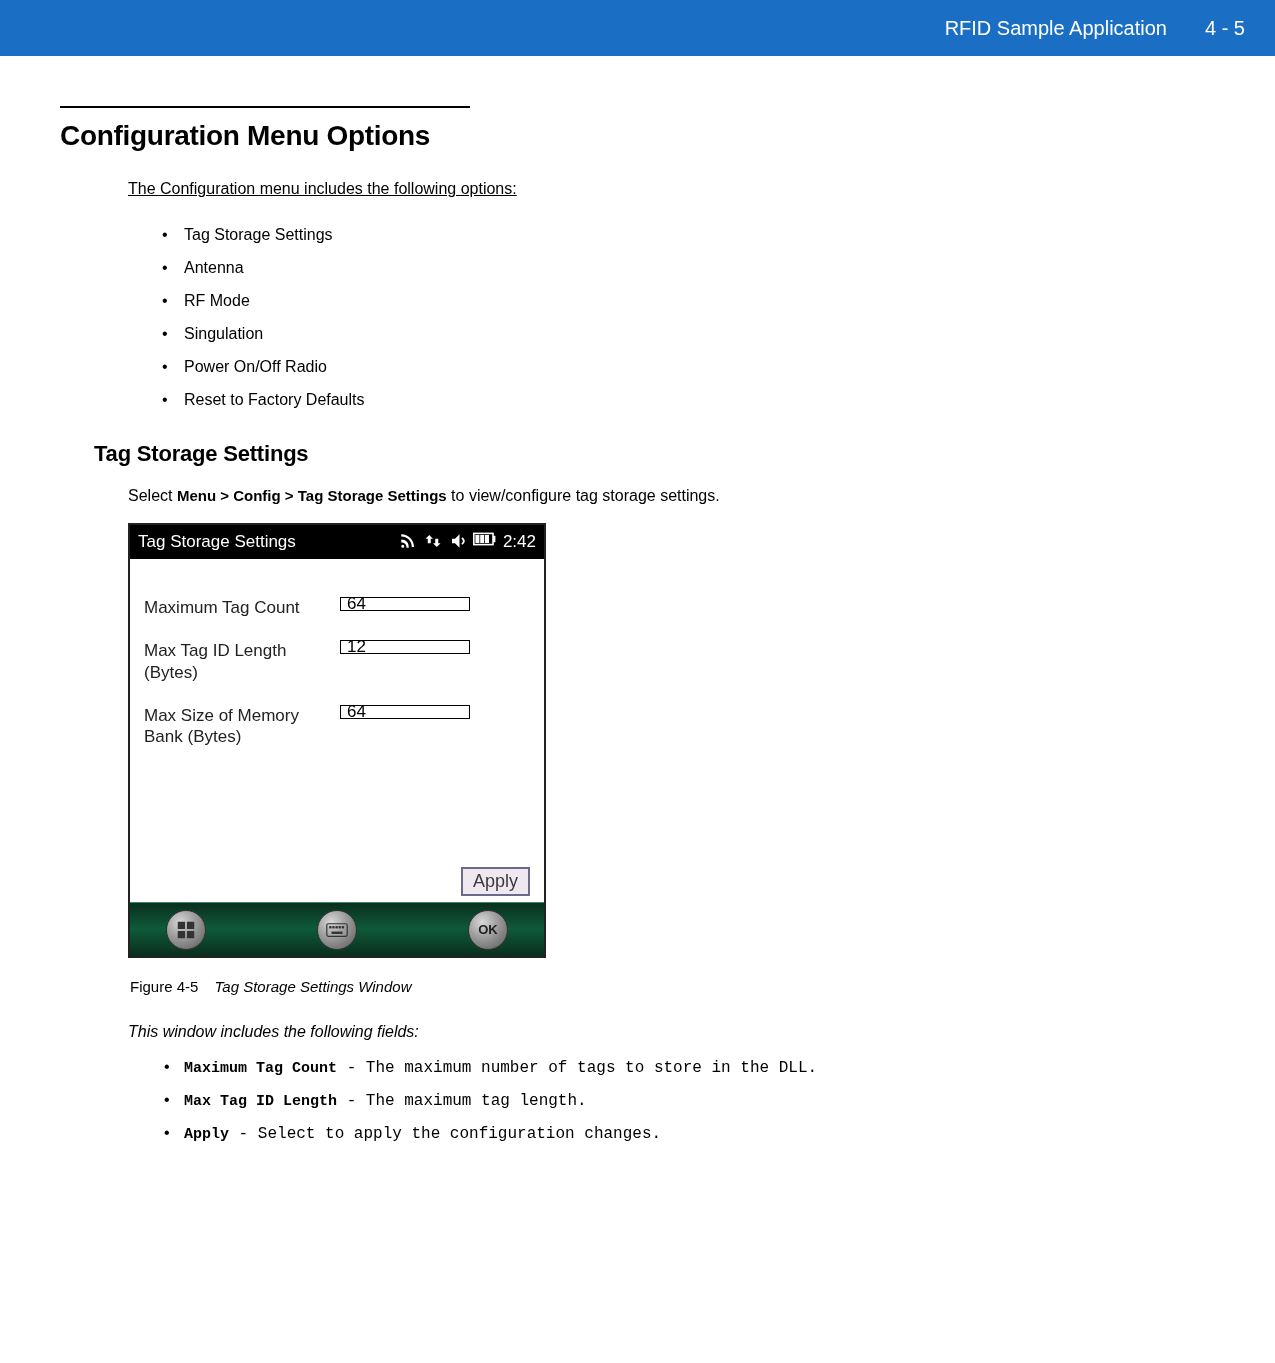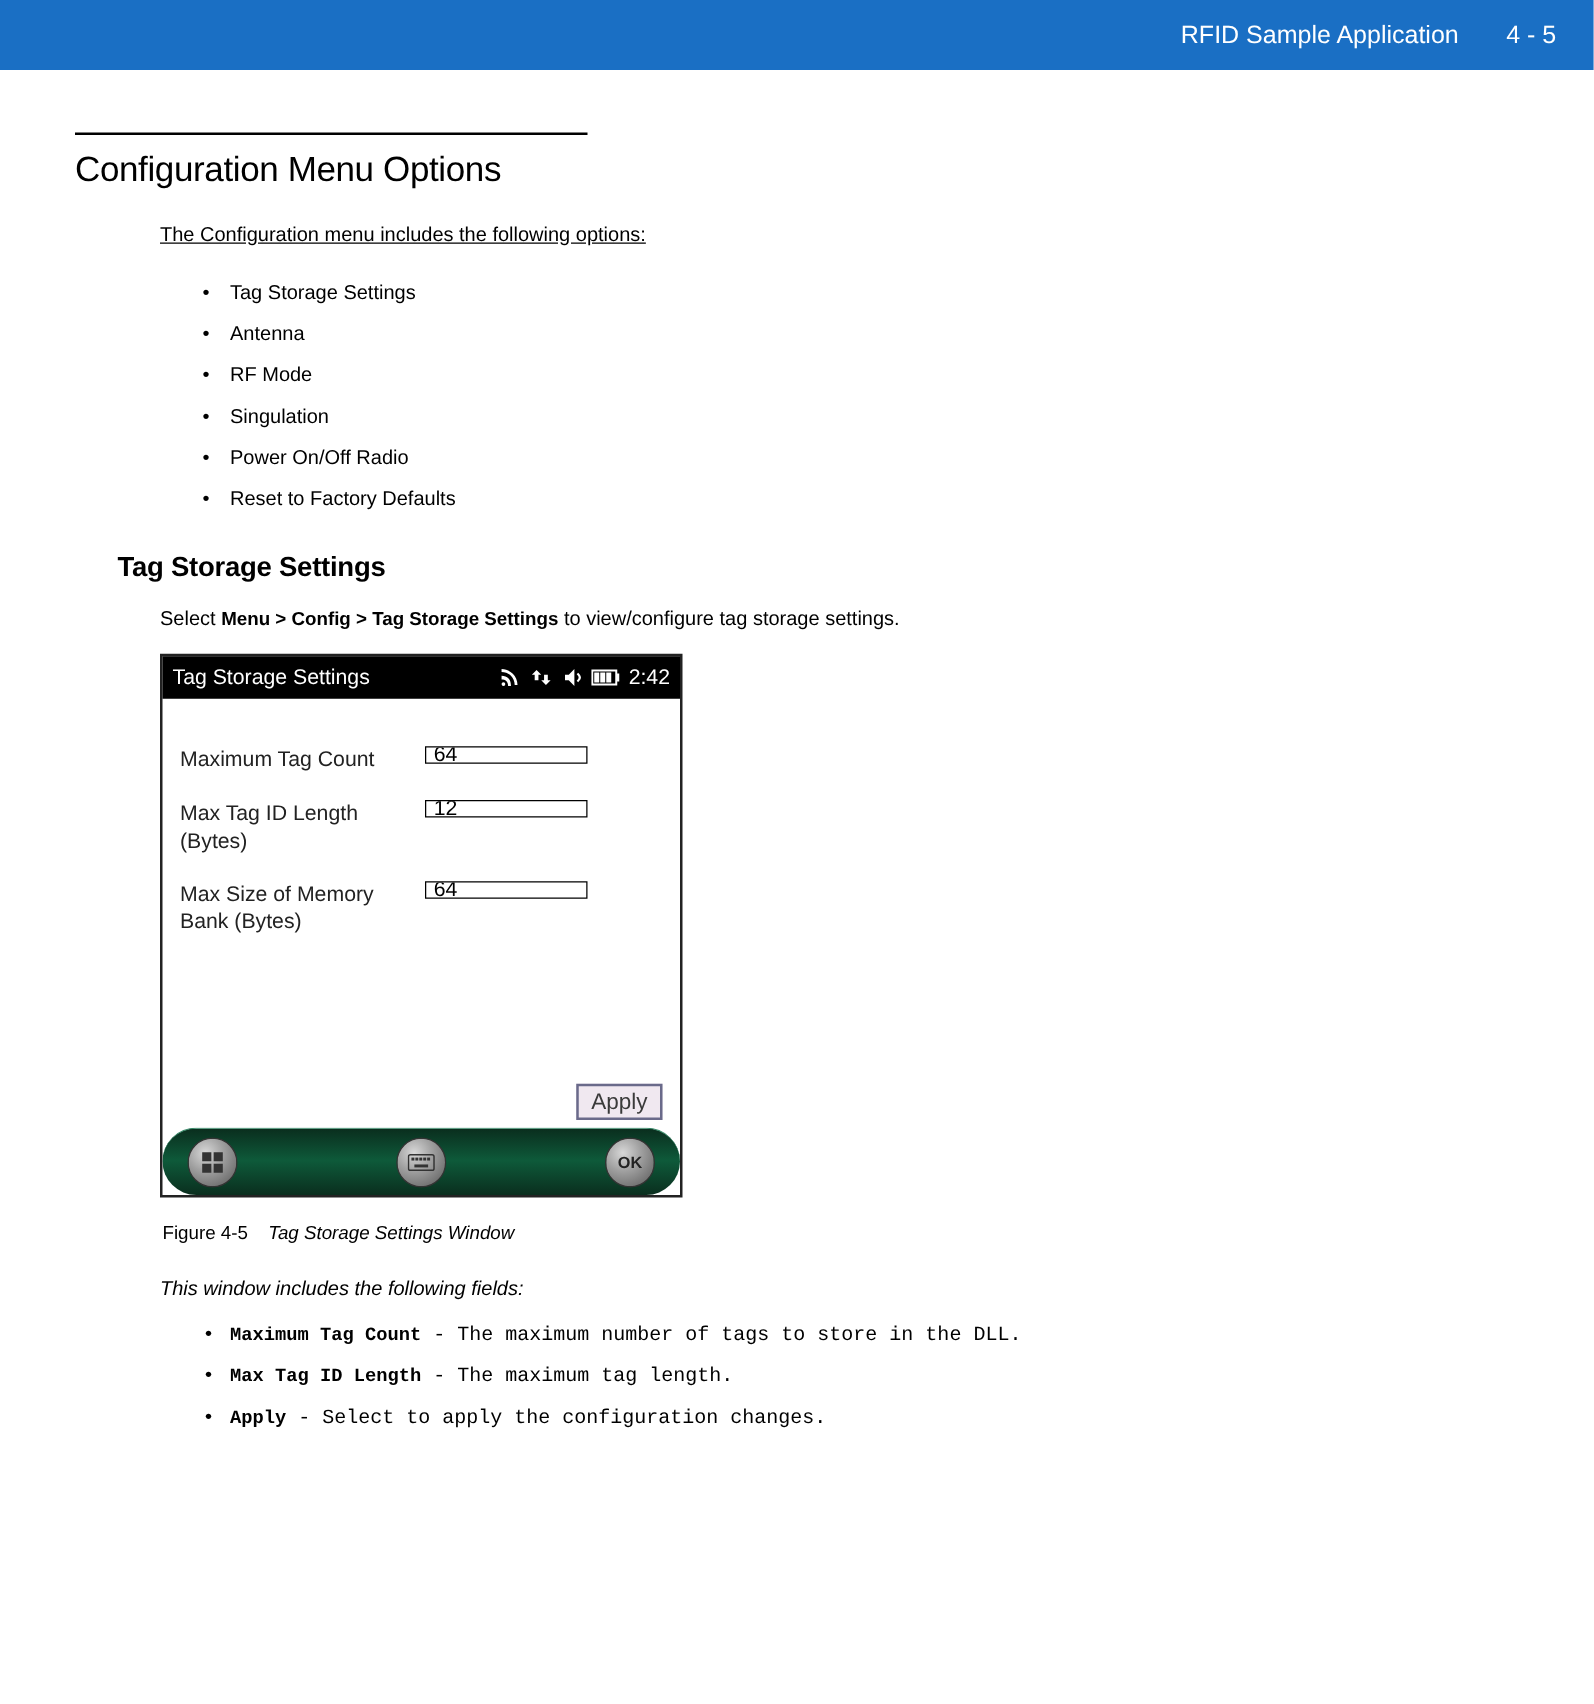--- a/index.html
+++ b/index.html
@@ -31,21 +31,21 @@
     }
     .rule {
       border: none;
       border-top: 2px solid #000;
       width: 410px;
       margin-bottom: 12px;
     }
     h1 {
       font-family: "Arial Narrow", Arial, sans-serif;
       font-stretch: condensed;
-      font-weight: normal;
+      font-weight: bold;
       font-size: 28px;
       margin-bottom: 28px;
       letter-spacing: -0.3px;
     }
     h2 {
       font-family: "Arial Narrow", Arial, sans-serif;
       font-stretch: condensed;
       font-weight: bold;
       font-size: 22px;
       margin: 32px 0 20px 34px;
@@ -99,21 +99,20 @@
       align-items: center;
       padding: 0 8px;
       font-family: Tahoma, Arial, sans-serif;
       font-size: 17px;
     }
     .device-status .status-title {
       flex: 1;
     }
     .device-status .status-icons {
       display: flex;
-      align-items: center;
       gap: 6px;
     }
     .device-body {
       padding: 38px 14px 8px 14px;
       height: 308px;
       font-family: Tahoma, Arial, sans-serif;
       font-size: 17px;
       color: #222;
     }
     .field-row {
@@ -147,23 +146,22 @@
       background: #f0e8f0;
       padding: 2px 10px;
       cursor: pointer;
     }
     .device-bottom {
       height: 54px;
       background: linear-gradient(to bottom, #0a2e1e 0%, #0e5a3a 48%, #0a2e1e 100%);
       display: flex;
       align-items: center;
       justify-content: space-between;
-      padding: 0 20px;
+      padding: 0 36px;
       border-top: 1px solid #3a8a6a;
-      border-radius: 27px;
     }
     .bottom-btn {
       width: 40px;
       height: 40px;
       border-radius: 50%;
       background: radial-gradient(circle at 35% 30%, #d8d8d8 0%, #a0a0a0 40%, #585858 100%);
       border: 1px solid #333;
       display: flex;
       align-items: center;
       justify-content: center;

